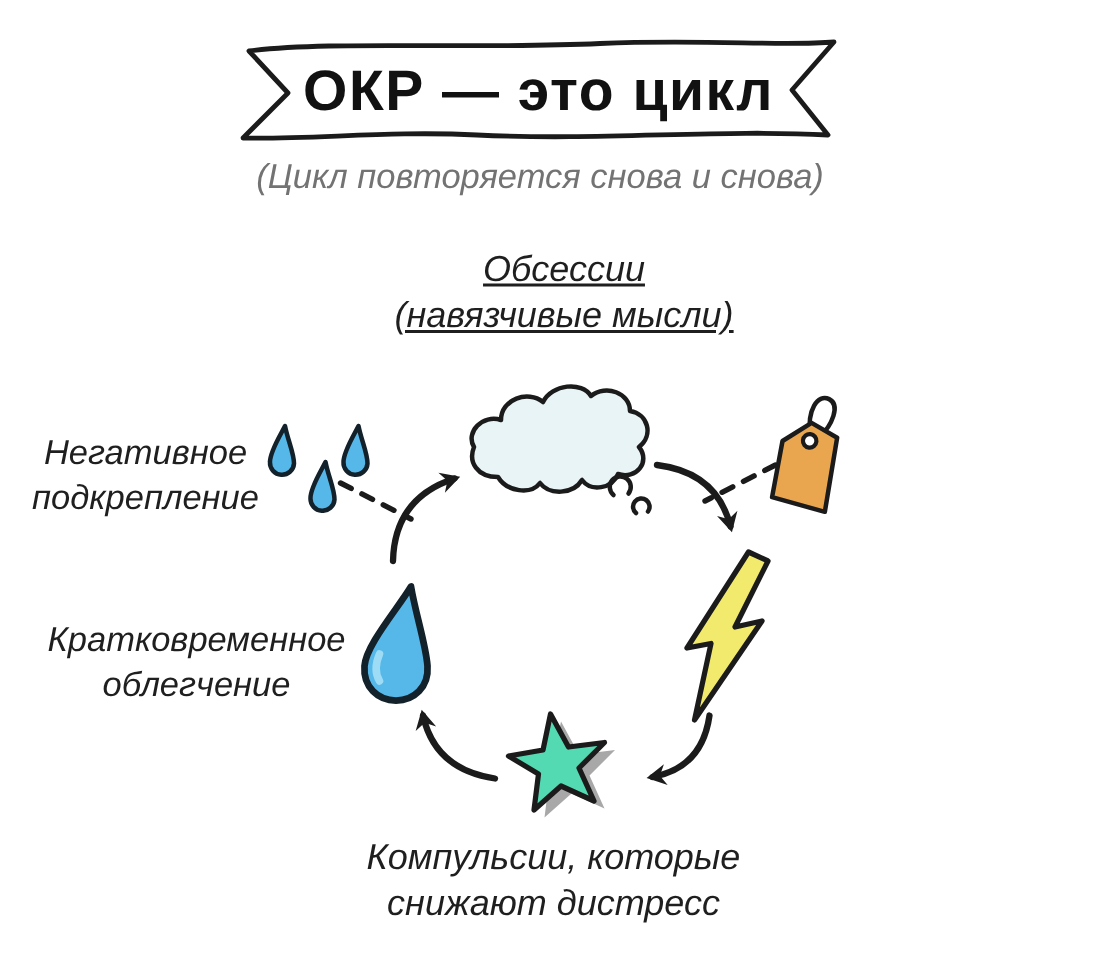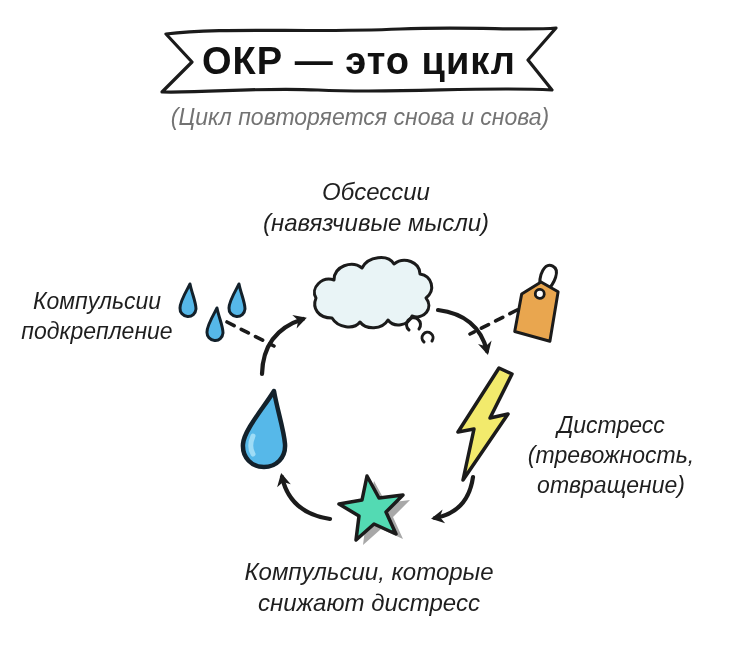--- a/index.html
+++ b/index.html
@@ -28,28 +28,27 @@
 <body>
 
 <div id="canvas">
 
   <svg class="abs" style="left:150px;top:22px;" width="418" height="78" viewBox="0 0 418 78">
     <path d="M16,12 C70,5 160,11 250,7 C320,4 372,9 406,6 L378,38 L402,68 C330,64 250,72 168,68 C110,65 60,71 12,70 L42,40 Z" fill="#ffffff" stroke="#1b1b1b" stroke-width="3.2" stroke-linejoin="round"></path>
   </svg>
   <div id="banner-text">ОКР — это цикл</div>
   <div id="subtitle">(Цикл повторяется снова и снова)</div>
 
-  <div class="lbl big" style="left:376px;top:176px;">Обсессии
+  <div class="lbl big" style="left:376px;top:164px;text-decoration:underline;">Обсессии
 (навязчивые мысли)</div>
-  <div class="lbl" style="left:611px;top:410px;">Дистресс
-(тревожность,
-отвращение)</div>
   <div class="lbl big" style="left:369px;top:556px;">Компульсии, которые
 снижают дистресс</div>
-  <div class="lbl" style="left:97px;top:286px;">Компульсии
+  <div class="lbl" style="left:131px;top:411px;">Кратковременное
+облегчение</div>
+  <div class="lbl" style="left:97px;top:286px;">Негативное
 подкрепление</div>
 
   <svg class="abs" style="left:308px;top:254px;" width="132" height="98" viewBox="0 0 132 98">
     <path d="M24,64 C10,64 4,54 8,44 C2,34 14,22 26,26 C26,12 44,6 54,14 C60,2 80,0 86,10 C96,2 112,8 112,20 C124,22 128,36 118,44 C126,54 116,66 104,62 C100,72 86,74 80,66 C74,76 58,76 52,68 C46,76 30,74 24,64 Z" stroke="#1b1b1b" stroke-width="3" stroke-linejoin="round" fill="#e9f4f6"></path>
     <path d="M101,76 a7,7 0 1 1 10,-1" fill="none" stroke="#1b1b1b" stroke-width="3" stroke-linecap="round"></path>
     <path d="M116,88 a5.5,5.5 0 1 1 8,-1" fill="none" stroke="#1b1b1b" stroke-width="3" stroke-linecap="round"></path>
   </svg>
 
   <svg class="abs" style="left:512px;top:256px;" width="58" height="92" viewBox="0 0 58 92">
     <g transform="rotate(6 28 55)">

